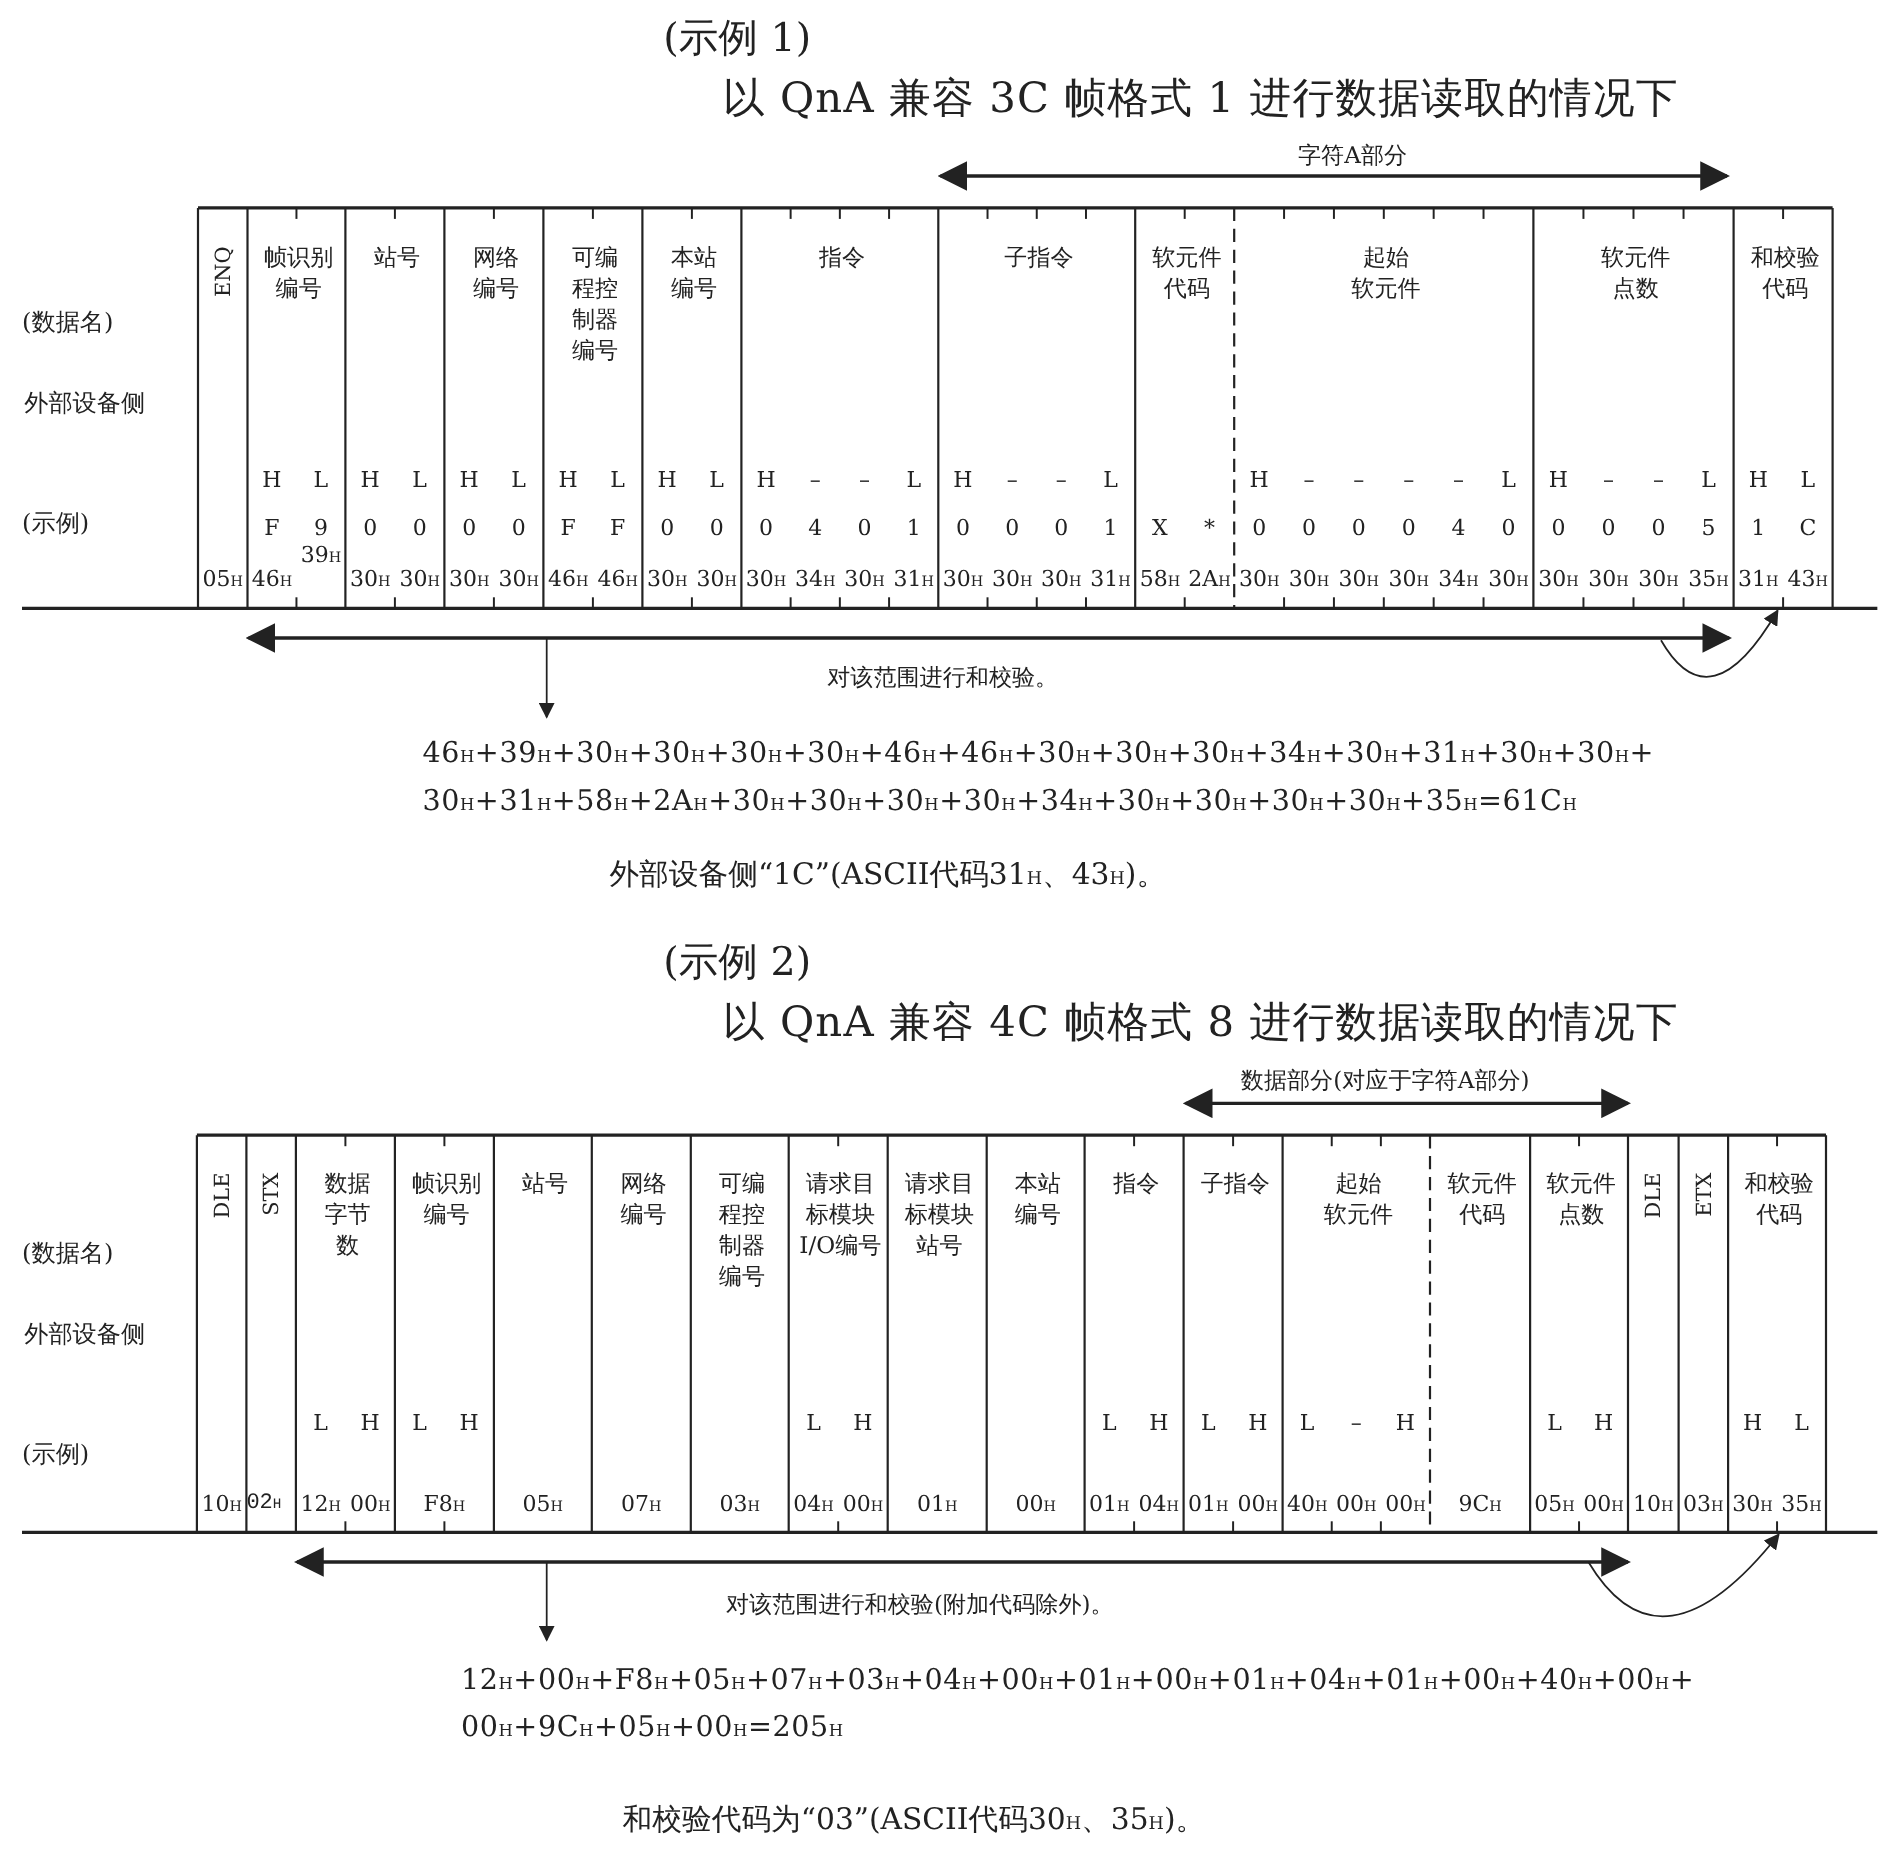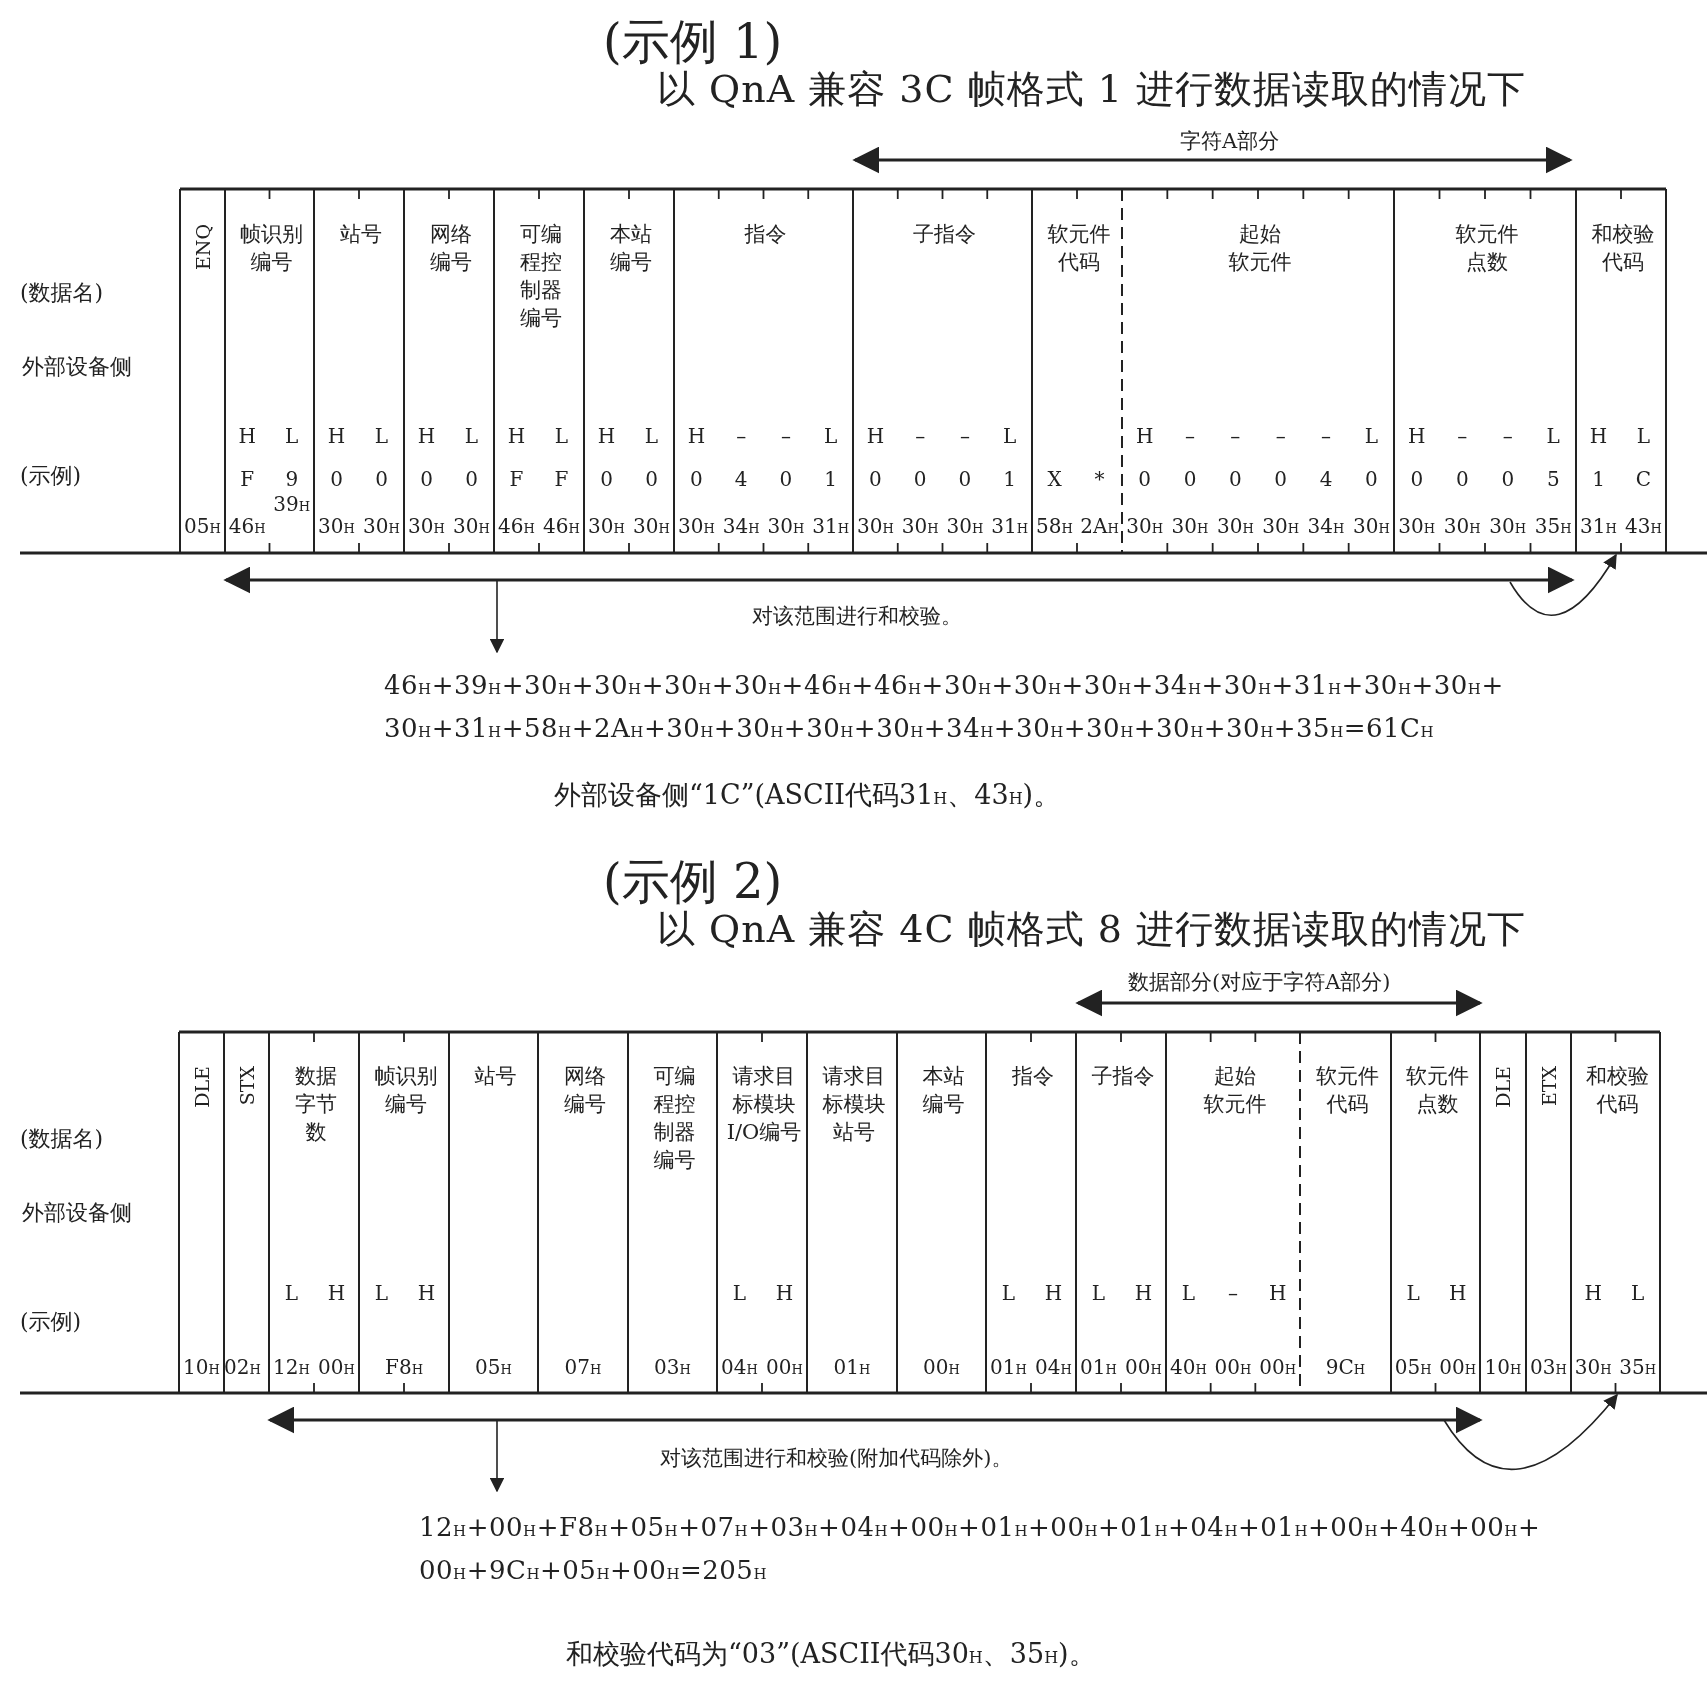--- a/index.html
+++ b/index.html
@@ -1,19 +1,19 @@
 <!DOCTYPE html>
 <html><head>
 <meta charset="utf-8">
 <style>
   html, body { margin: 0; padding: 0; background: #ffffff; }
   body { width: 1707px; height: 1690px; position: relative; overflow: hidden;
          font-family: "DejaVu Serif", "Liberation Serif", serif; color: #222; }
   .abs { position: absolute; white-space: nowrap; }
-  .ex-title { font-size: 48px; }
+  .ex-title { font-size: 36px; }
   .main-title { font-size: 38px; letter-spacing: 1px; }
   .range-label { font-size: 21px; }
   .side-label { font-size: 22px; }
   .hdr { font-size: 21px; line-height: 28px; }
   .cell { font-size: 20px; text-align: center; }
   .sub { font-size: 13px; }
   .calc { font-size: 26px; letter-spacing: 0.5px; }
   .calc .sub { font-size: 15px; }
   .result { font-size: 27px; }
   .result .sub { font-size: 16px; }
@@ -167,21 +167,21 @@
 <div class="abs range-label" style="left:1128px; top:968px;">数据部分(对应于字符A部分)</div>
 
 <div class="abs side-label" style="left:20px; top:1124px;">(数据名)</div>
 <div class="abs side-label" style="left:22px; top:1198px;">外部设备侧</div>
 <div class="abs side-label" style="left:20px; top:1307px;">(示例)</div>
 
 <div id="table2">
     <div class="abs vert" style="left: 190.5px; top: 1066px;">DLE</div>
     <div class="abs cell" style="left: 179px; top: 1355px; width: 45px;"><span>10</span><span class="sub">H</span></div>
     <div class="abs vert" style="left: 235.5px; top: 1066px;">STX</div>
-    <div class="abs cell" style="left: 224px; top: 1355px; width: 22px;"><span>02</span><span class="sub">H</span></div>
+    <div class="abs cell" style="left: 224px; top: 1355px; width: 22px; font-family: Liberation Mono, monospace;"><span>02</span><span class="sub">H</span></div>
     <div class="abs hdr" style="left: 275px; top: 1062px; width: 82px; white-space: pre; text-align: center;">数据
 字节
 数</div>
     <div class="abs cell" style="left: 269px; top: 1281px; width: 45px;">L</div>
     <div class="abs cell" style="left: 314px; top: 1281px; width: 45px;">H</div>
     <div class="abs cell" style="left: 269px; top: 1355px; width: 45px;"><span>12</span><span class="sub">H</span></div>
     <div class="abs cell" style="left: 314px; top: 1355px; width: 45px;"><span>00</span><span class="sub">H</span></div>
     <div class="abs hdr" style="left: 365px; top: 1062px; width: 82px; white-space: pre; text-align: center;">帧识别
 编号</div>
     <div class="abs cell" style="left: 359px; top: 1281px; width: 45px;">L</div>

